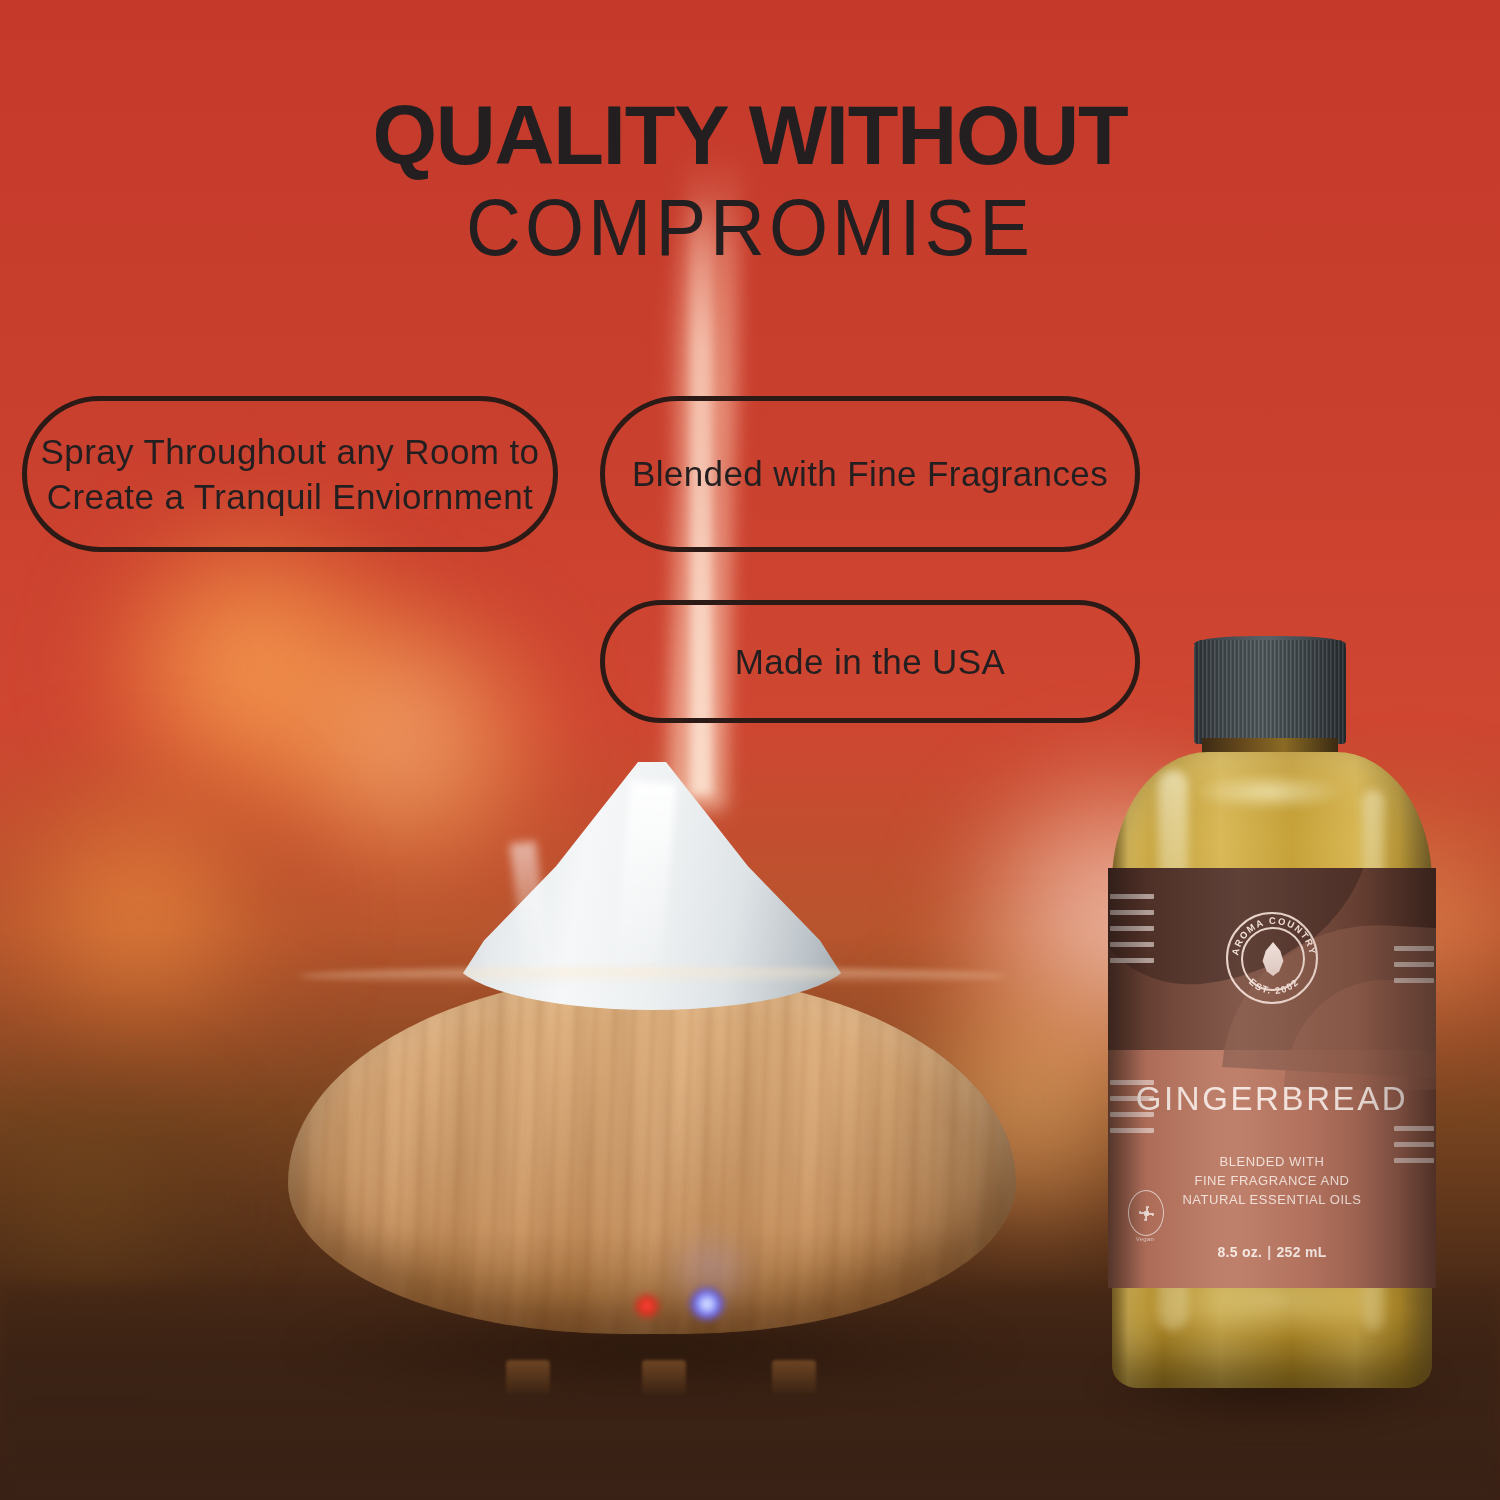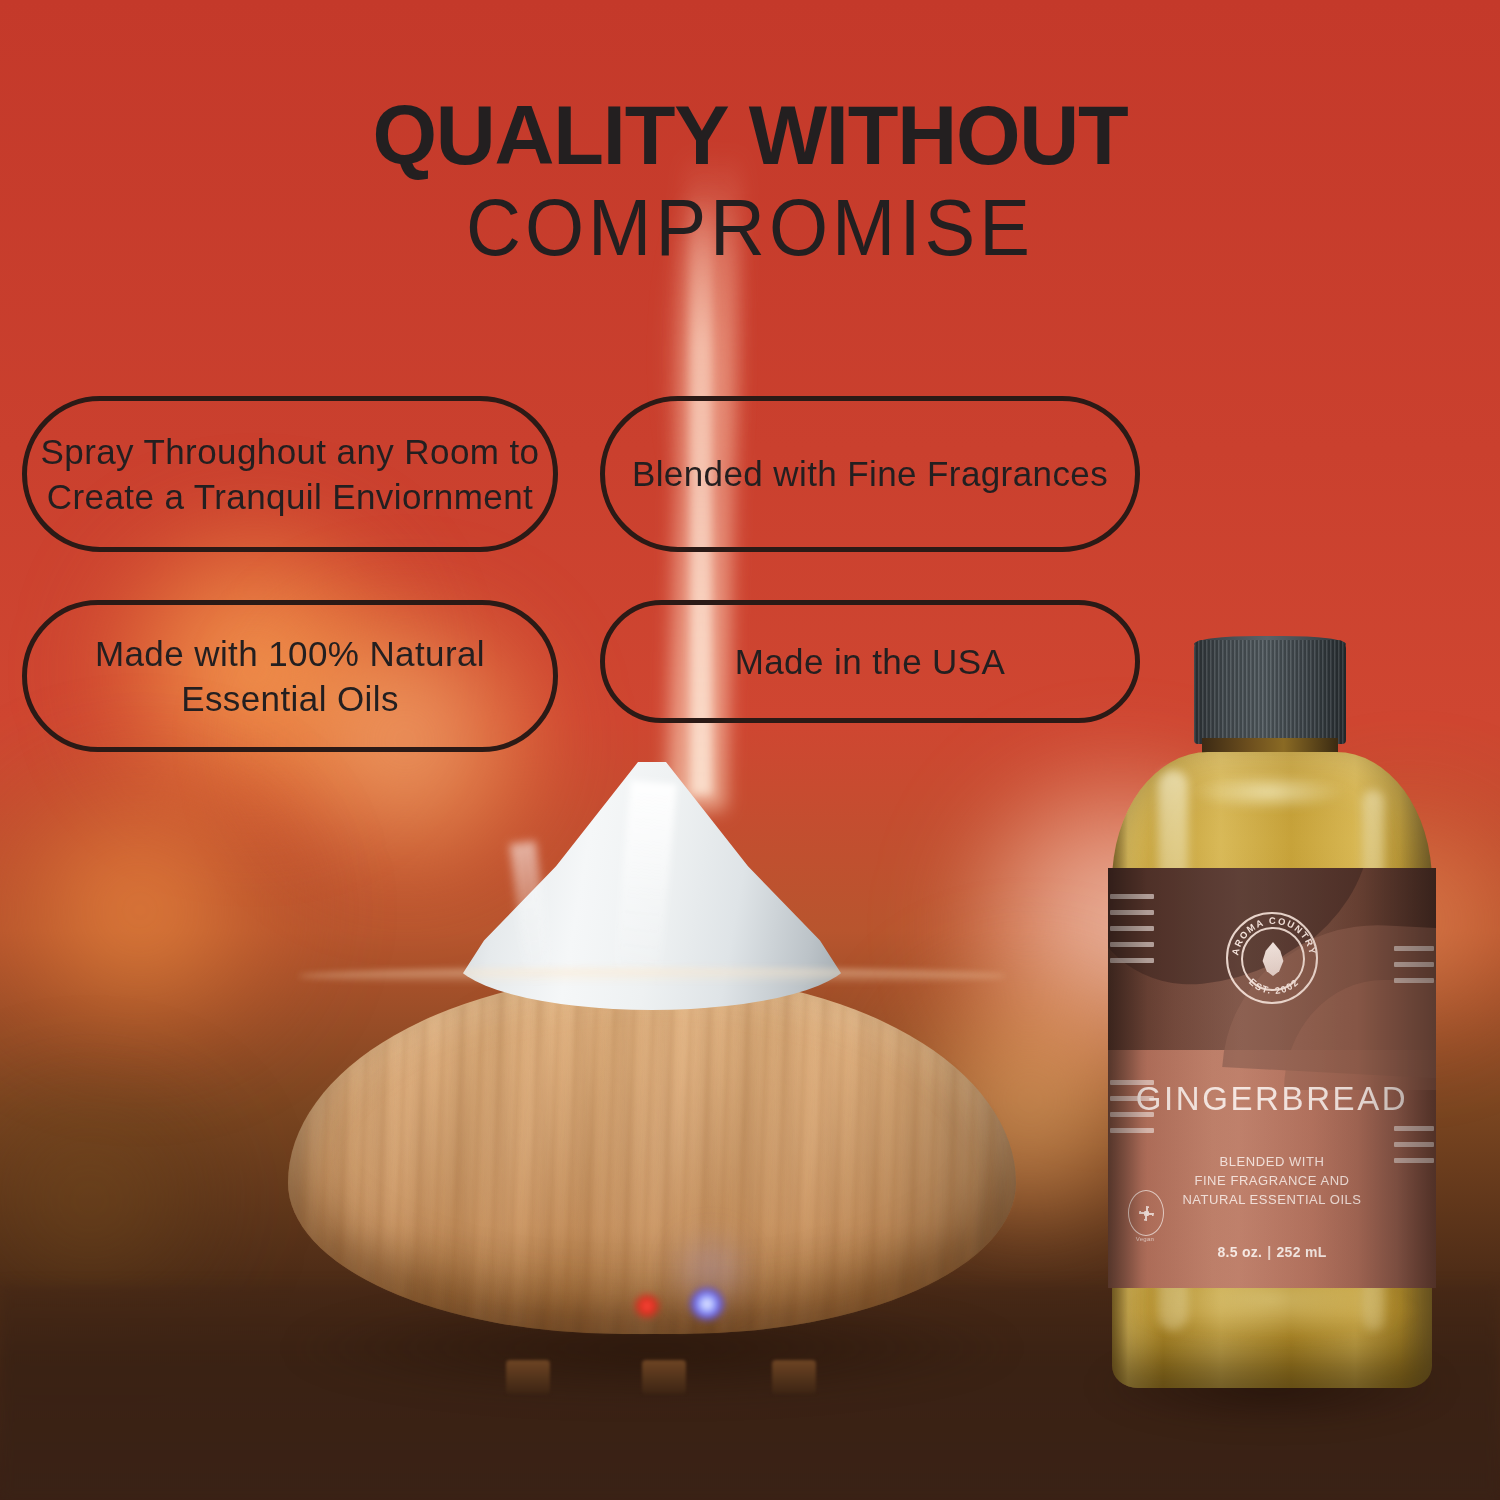--- a/index.html
+++ b/index.html
@@ -323,23 +323,20 @@
   <div class="headline">
     <span class="l1">QUALITY WITHOUT</span>
     <span class="l2">COMPROMISE</span>
   </div>
 
   <div class="pill p1">
     <span>Spray Throughout any Room to Create a Tranquil Enviornment</span>
   </div>
   <div class="pill p2">
     <span>Blended with Fine Fragrances</span>
-  </div>
-  <div class="pill p3">
-    <span>Made with 100% Natural Essential Oils</span>
   </div>
   <div class="pill p4">
     <span>Made in the USA</span>
   </div>
 
   <div class="diffuser">
     <div class="diff-shadow"></div>
     <div class="diff-body">
       <div class="grain"></div>
       <div class="grain2"></div>

